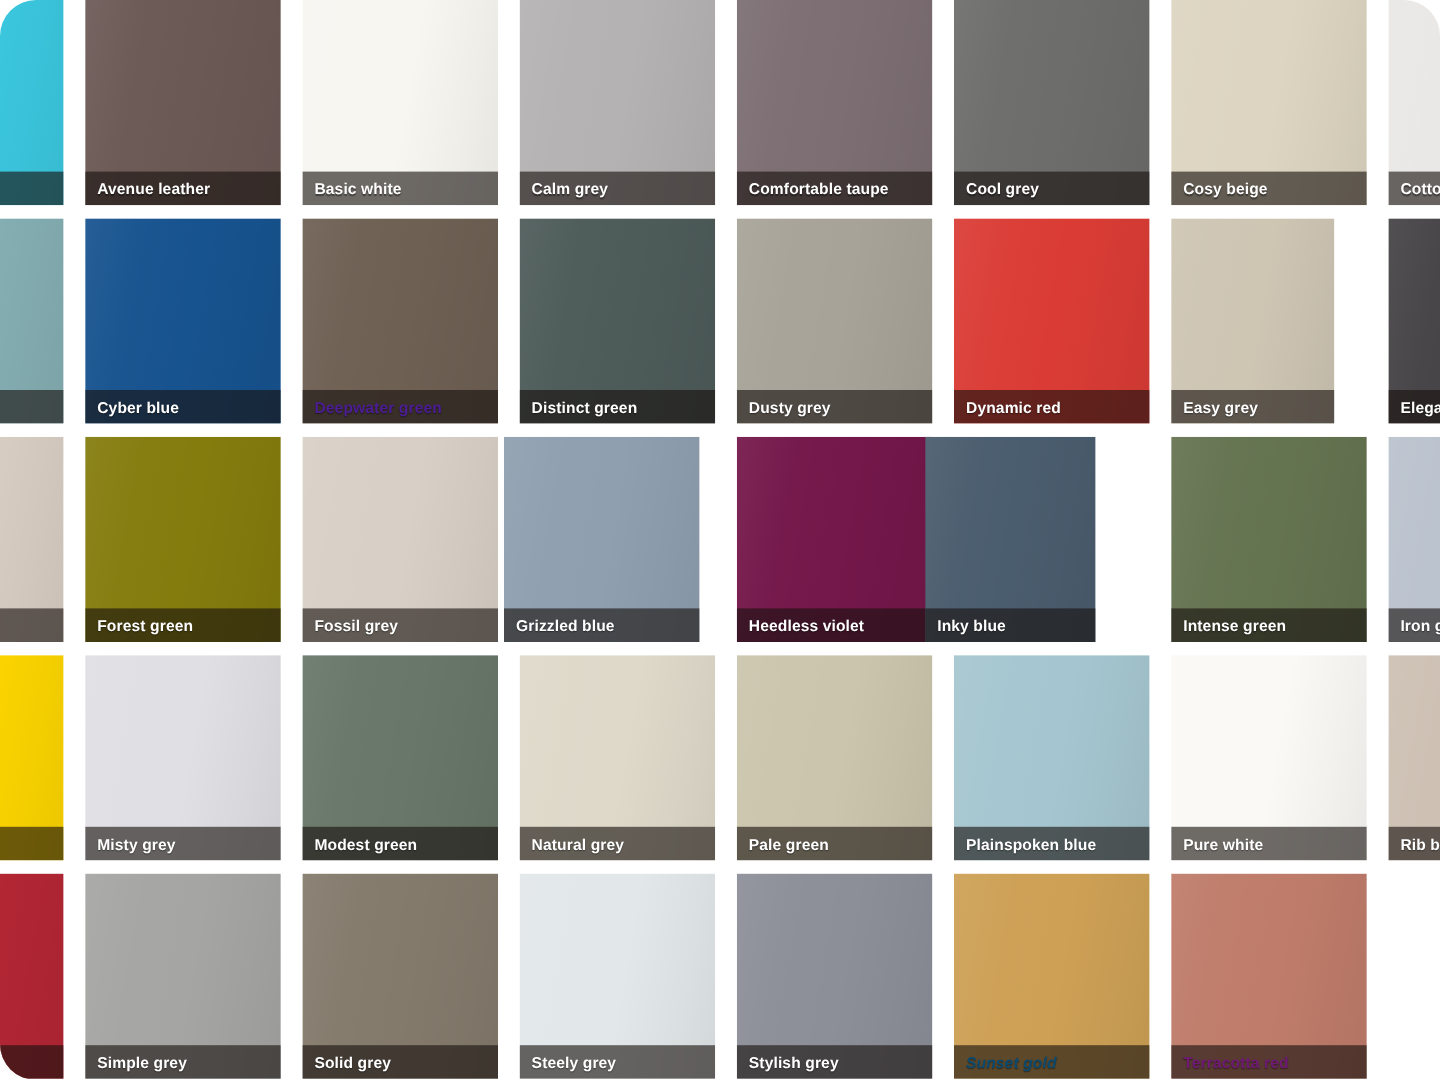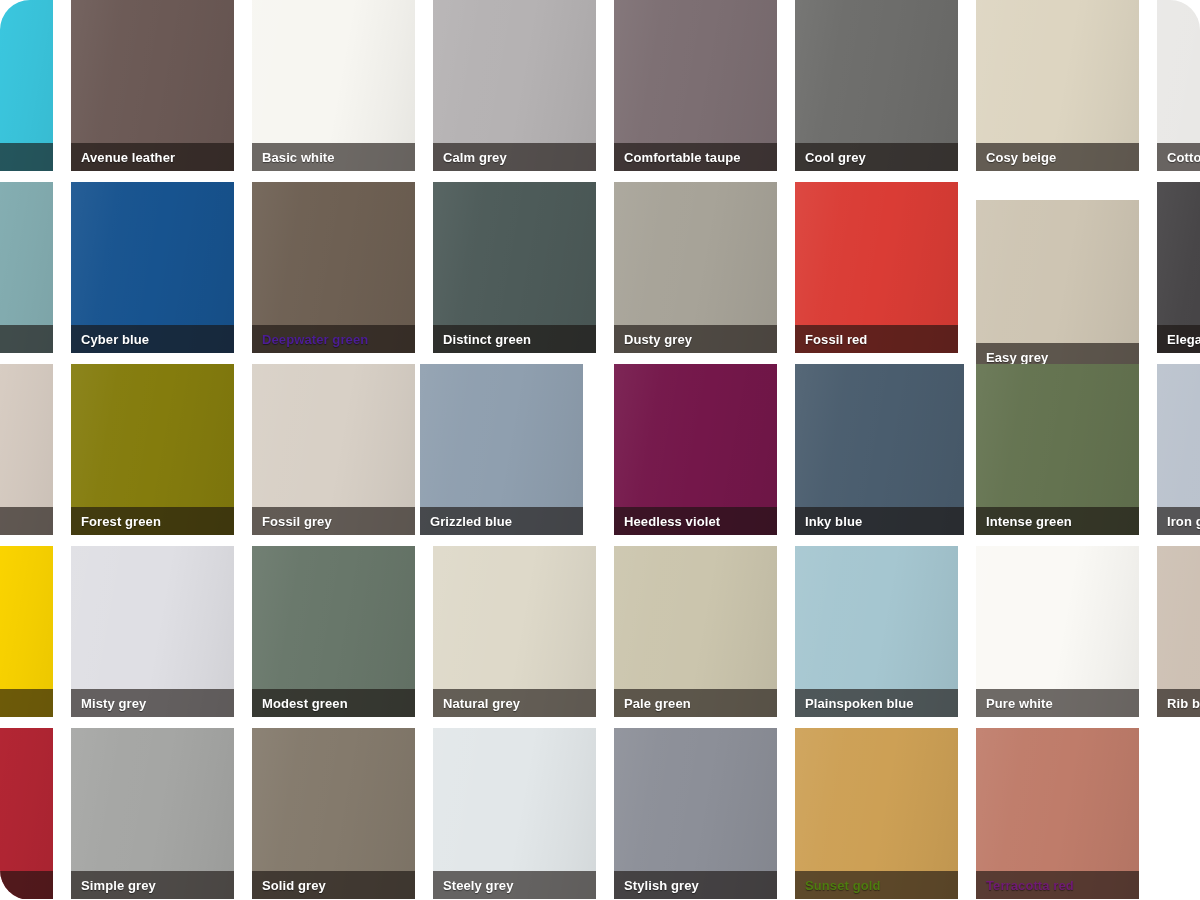--- a/index.html
+++ b/index.html
@@ -162,24 +162,24 @@
       <div class="swatch-colour" style="background: rgb(167, 163, 152);"></div>
       <div class="swatch-sheen"></div>
       <div class="swatch-label" style="height: 28px; background: rgba(24, 18, 14, 0.62);">
         <span class="swatch-label-text" style="color: rgb(255, 255, 255);">Dusty grey</span>
       </div>
     </div>
     <div class="swatch" style="left: 795px; top: 182px; width: 163px; height: 171px;">
       <div class="swatch-colour" style="background: rgb(218, 60, 53);"></div>
       <div class="swatch-sheen"></div>
       <div class="swatch-label" style="height: 28px; background: rgba(24, 18, 14, 0.62);">
-        <span class="swatch-label-text" style="color: rgb(255, 255, 255);">Fossil red</span>
-      </div>
-    </div>
-    <div class="swatch" style="left: 976px; top: 200px; width: 163px; height: 171px;">
+        <span class="swatch-label-text" style="color: rgb(255, 255, 255);">Dynamic red</span>
+      </div>
+    </div>
+    <div class="swatch" style="left: 976px; top: 182px; width: 136px; height: 171px;">
       <div class="swatch-colour" style="background: rgb(206, 197, 179);"></div>
       <div class="swatch-sheen"></div>
       <div class="swatch-label" style="height: 28px; background: rgba(24, 18, 14, 0.62);">
         <span class="swatch-label-text" style="color: rgb(255, 255, 255);">Easy grey</span>
       </div>
     </div>
     <div class="swatch" style="left: 1157px; top: 182px; width: 163px; height: 171px;">
       <div class="swatch-colour" style="background: rgb(69, 67, 69);"></div>
       <div class="swatch-sheen"></div>
       <div class="swatch-label" style="height: 28px; background: rgba(24, 18, 14, 0.62);">
@@ -212,21 +212,21 @@
         <span class="swatch-label-text" style="color: rgb(255, 255, 255);">Grizzled blue</span>
       </div>
     </div>
     <div class="swatch" style="left: 614px; top: 364px; width: 163px; height: 171px;">
       <div class="swatch-colour" style="background: rgb(116, 23, 74);"></div>
       <div class="swatch-sheen"></div>
       <div class="swatch-label" style="height: 28px; background: rgba(24, 18, 14, 0.62);">
         <span class="swatch-label-text" style="color: rgb(255, 255, 255);">Heedless violet</span>
       </div>
     </div>
-    <div class="swatch" style="left: 795px; top: 364px; width: 169px; height: 171px;">
+    <div class="swatch" style="left: 771px; top: 364px; width: 142px; height: 171px;">
       <div class="swatch-colour" style="background: rgb(74, 93, 110);"></div>
       <div class="swatch-sheen"></div>
       <div class="swatch-label" style="height: 28px; background: rgba(24, 18, 14, 0.62);">
         <span class="swatch-label-text" style="color: rgb(255, 255, 255);">Inky blue</span>
       </div>
     </div>
     <div class="swatch" style="left: 976px; top: 364px; width: 163px; height: 171px;">
       <div class="swatch-colour" style="background: rgb(100, 115, 80);"></div>
       <div class="swatch-sheen"></div>
       <div class="swatch-label" style="height: 28px; background: rgba(24, 18, 14, 0.62);">
@@ -324,21 +324,21 @@
       <div class="swatch-colour" style="background: rgb(140, 143, 152);"></div>
       <div class="swatch-sheen"></div>
       <div class="swatch-label" style="height: 28px; background: rgba(24, 18, 14, 0.62);">
         <span class="swatch-label-text" style="color: rgb(255, 255, 255);">Stylish grey</span>
       </div>
     </div>
     <div class="swatch" style="left: 795px; top: 728px; width: 163px; height: 171px;">
       <div class="swatch-colour" style="background: rgb(205, 160, 85);"></div>
       <div class="swatch-sheen"></div>
       <div class="swatch-label" style="height: 28px; background: rgba(24, 18, 14, 0.62);">
-        <span class="swatch-label-text" style="color: #4d7c0f;">Sunset gold</span>
+        <span class="swatch-label-text" style="color: #0c4a6e; font-style: italic;">Sunset gold</span>
       </div>
     </div>
     <div class="swatch" style="left: 976px; top: 728px; width: 163px; height: 171px;">
       <div class="swatch-colour" style="background: rgb(191, 124, 106);"></div>
       <div class="swatch-sheen"></div>
       <div class="swatch-label" style="height: 28px; background: rgba(24, 18, 14, 0.62);">
         <span class="swatch-label-text" style="color: #701a75;">Terracotta red</span>
       </div>
     </div>
     <div class="swatch" style="left: 1157px; top: 728px; width: 163px; height: 171px;">

